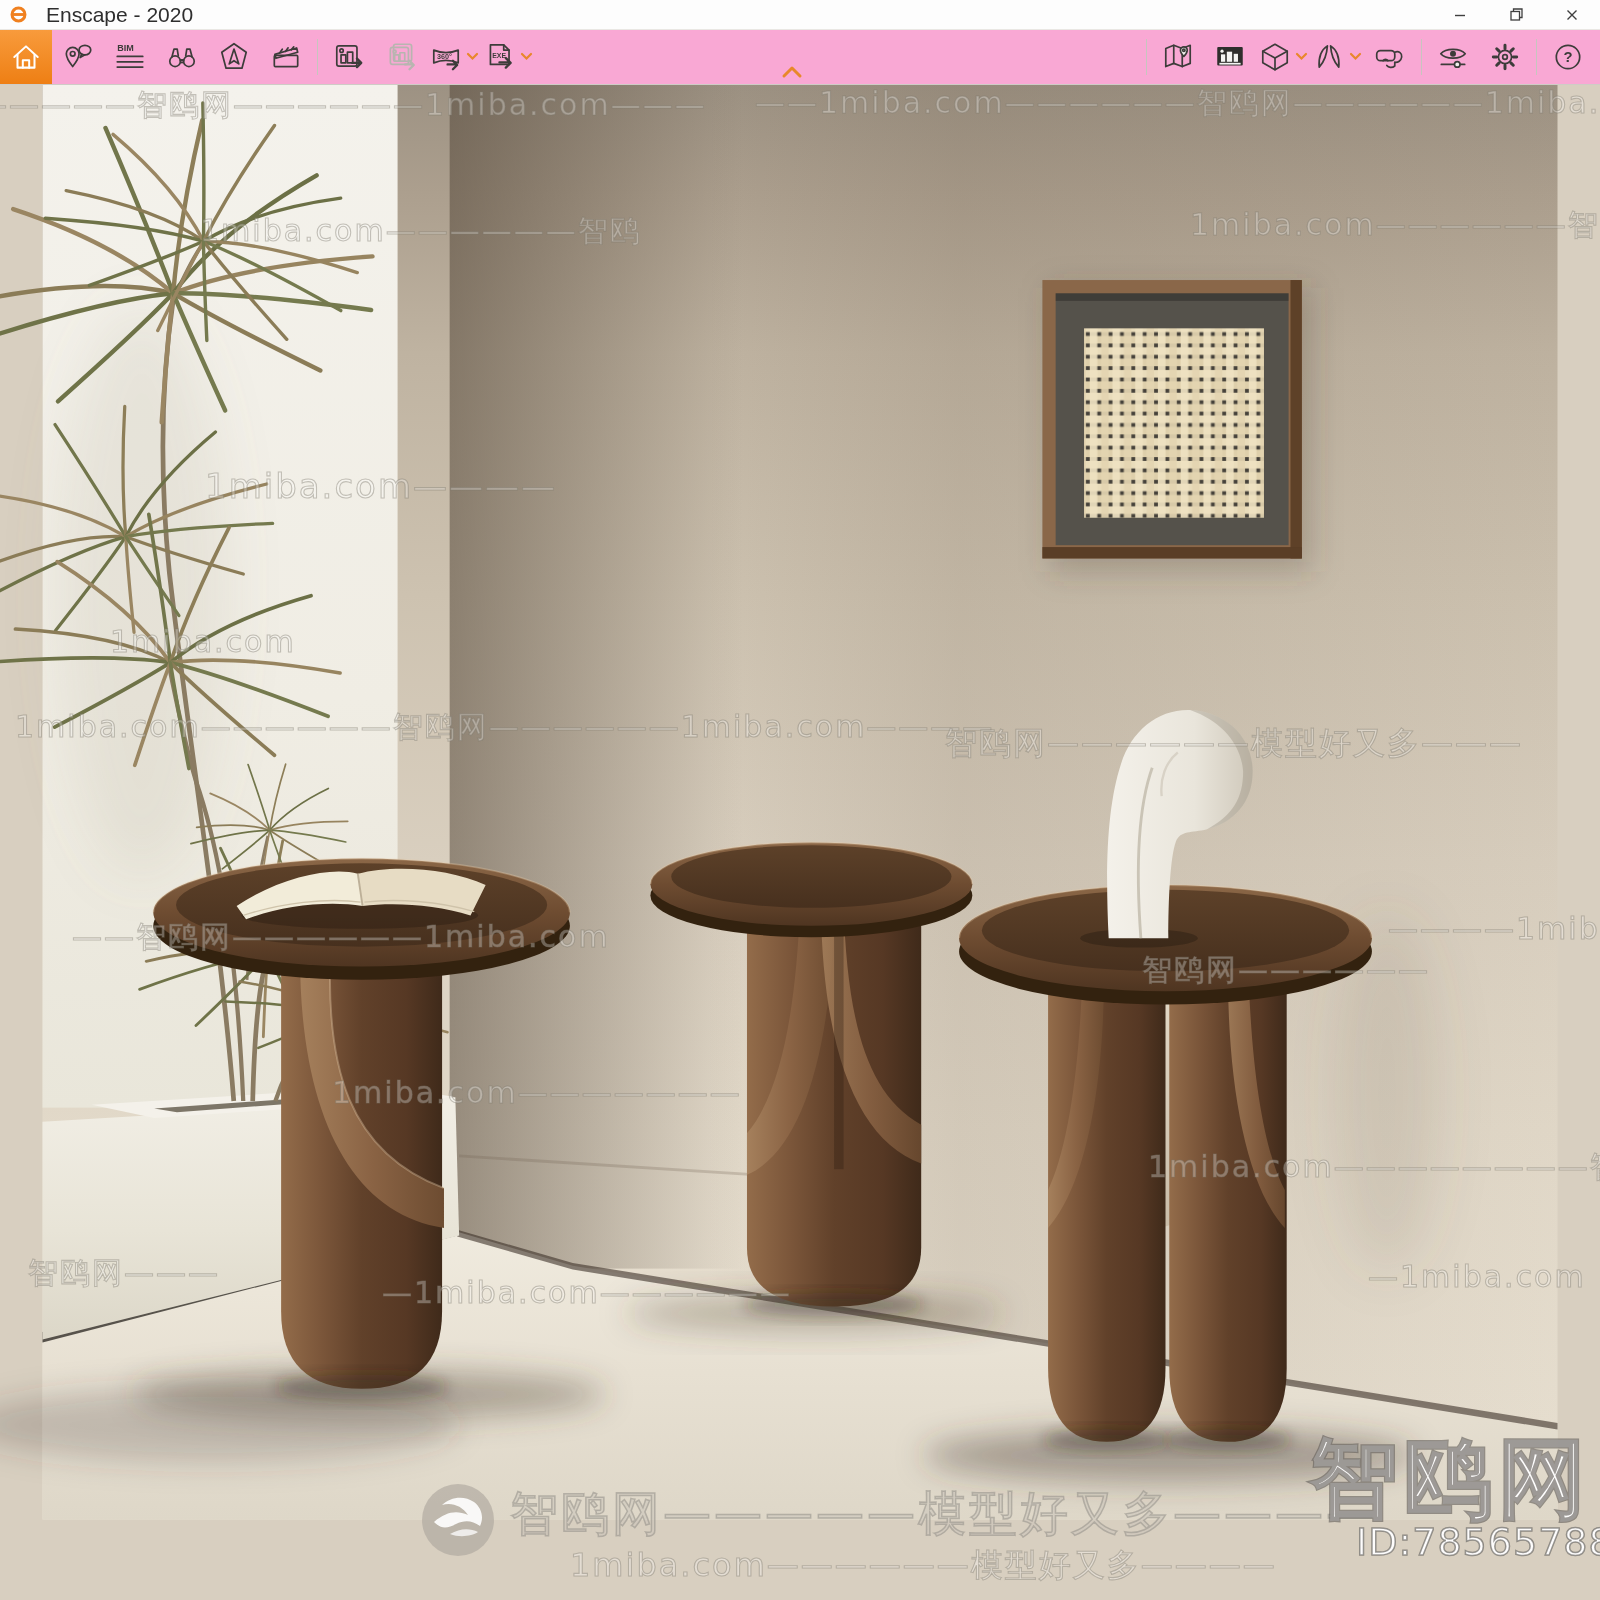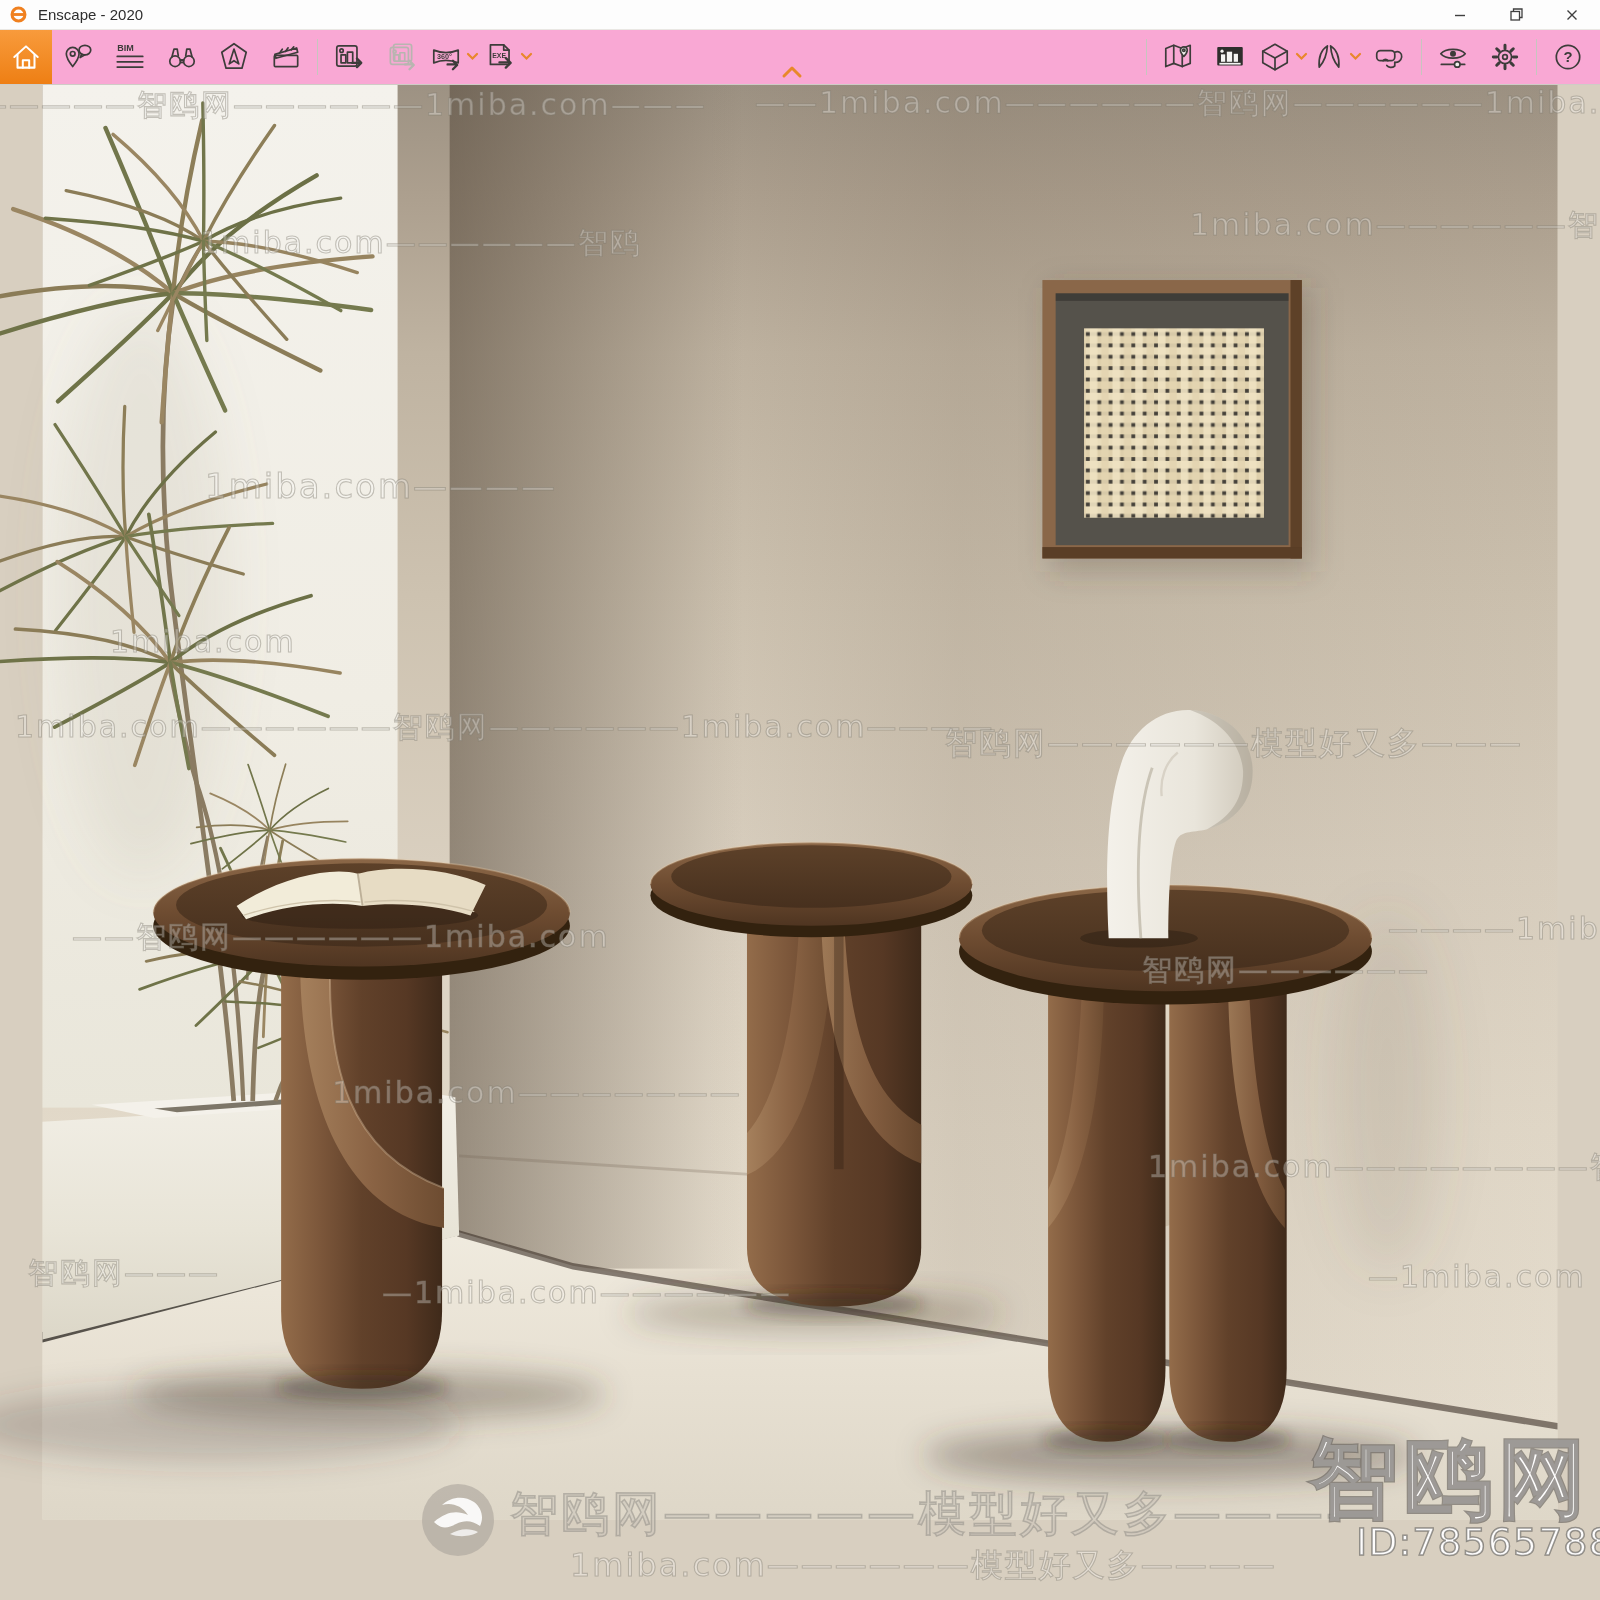--- a/index.html
+++ b/index.html
@@ -4,21 +4,21 @@
 <style>
   html,body{margin:0;padding:0;background:#777;}
   #app{position:relative;width:1600px;height:1600px;overflow:hidden;background:#fff;
        font-family:"Liberation Sans",sans-serif;box-sizing:border-box;}
   *,*:before,*:after{box-sizing:border-box;}
 
   
   .titlebar{position:absolute;top:0;left:0;width:1600px;height:30px;background:#fdfdfd;
             border-bottom:1px solid #e9e7e3;display:flex;align-items:center;}
   .tb-logo{margin-left:9px;display:flex;align-items:center;}
-  .tb-title{margin-left:10px;font-size:15px;color:#2e2e2e;}
+  .tb-title{margin-left:18px;font-size:21px;color:#2e2e2e;}
   .win-controls{margin-left:auto;display:flex;height:100%;}
   .win-btn{width:56px;height:100%;display:flex;align-items:center;justify-content:center;}
 
   
   .toolbar{position:absolute;top:30px;left:0;width:1600px;height:55px;background:#f9a8d4;
            border-bottom:1px solid #cfccc6;display:flex;align-items:center;}
   .tb-group{display:flex;align-items:center;height:100%;}
   #tb-right{margin-left:auto;padding-right:6px;}
   .tbtn{height:54px;min-width:52px;padding:0 2px;display:flex;align-items:center;justify-content:center;gap:3px;}
   .tbtn.active{background:linear-gradient(#f89b3c,#ee7f14);}
@@ -497,21 +497,21 @@
             <path d="M14 40 C26 30 36 28 48 33 C42 24 32 20 22 23 C30 15 44 13 54 20 C62 26 64 36 60 44 C52 38 44 38 36 42 C28 46 22 48 14 40 Z" fill="rgba(255,255,255,0.9)"></path>
             <path d="M30 52 C40 46 50 46 58 50 C52 54 40 56 30 52 Z" fill="rgba(255,255,255,0.75)"></path>
           </svg>
       </span>
       <span class="logo-wm-text">智鸥网—————模型好又多————</span>
     </div>
     <div class="brand-name">智鸥网</div>
     <div class="brand-id">ID:785657886</div>
   <div class="wm" style="left: -55px; top: 88px; font-size: 30px;">——————智鸥网——————1miba.com———</div>
       <div class="wm" style="left: 755px; top: 86px; font-size: 30px;">——1miba.com——————智鸥网——————1miba.com</div>
-      <div class="wm" style="left: 200px; top: 214px; font-size: 30px; margin-top: 12px;">1miba.com——————智鸥</div>
+      <div class="wm" style="left: 200px; top: 214px; font-size: 30px;">1miba.com——————智鸥</div>
       <div class="wm" style="left: 1190px; top: 208px; font-size: 30px;">1miba.com——————智鸥网—</div>
       <div class="wm" style="left: 205px; top: 468px; font-size: 34px;">1miba.com————</div>
       <div class="wm" style="left: 110px; top: 585px; font-size: 30px; margin-top: 40px;">1miba.com</div>
       <div class="wm" style="left: 15px; top: 710px; font-size: 30px;">1miba.com——————智鸥网——————1miba.com————</div>
       <div class="wm" style="left: 945px; top: 726px; font-size: 32px;">智鸥网——————模型好又多———</div>
       <div class="wm" style="left: 72px; top: 920px; font-size: 30px;">——智鸥网——————1miba.com</div>
       <div class="wm" style="left: 1388px; top: 912px; font-size: 30px;">————1miba.com</div>
       <div class="wm" style="left: 1142px; top: 953px; font-size: 30px;">智鸥网——————</div>
       <div class="wm" style="left: 332px; top: 1076px; font-size: 30px;">1miba.com———————</div>
       <div class="wm" style="left: 1148px; top: 1150px; font-size: 30px;">1miba.com————————智鸥网</div>

